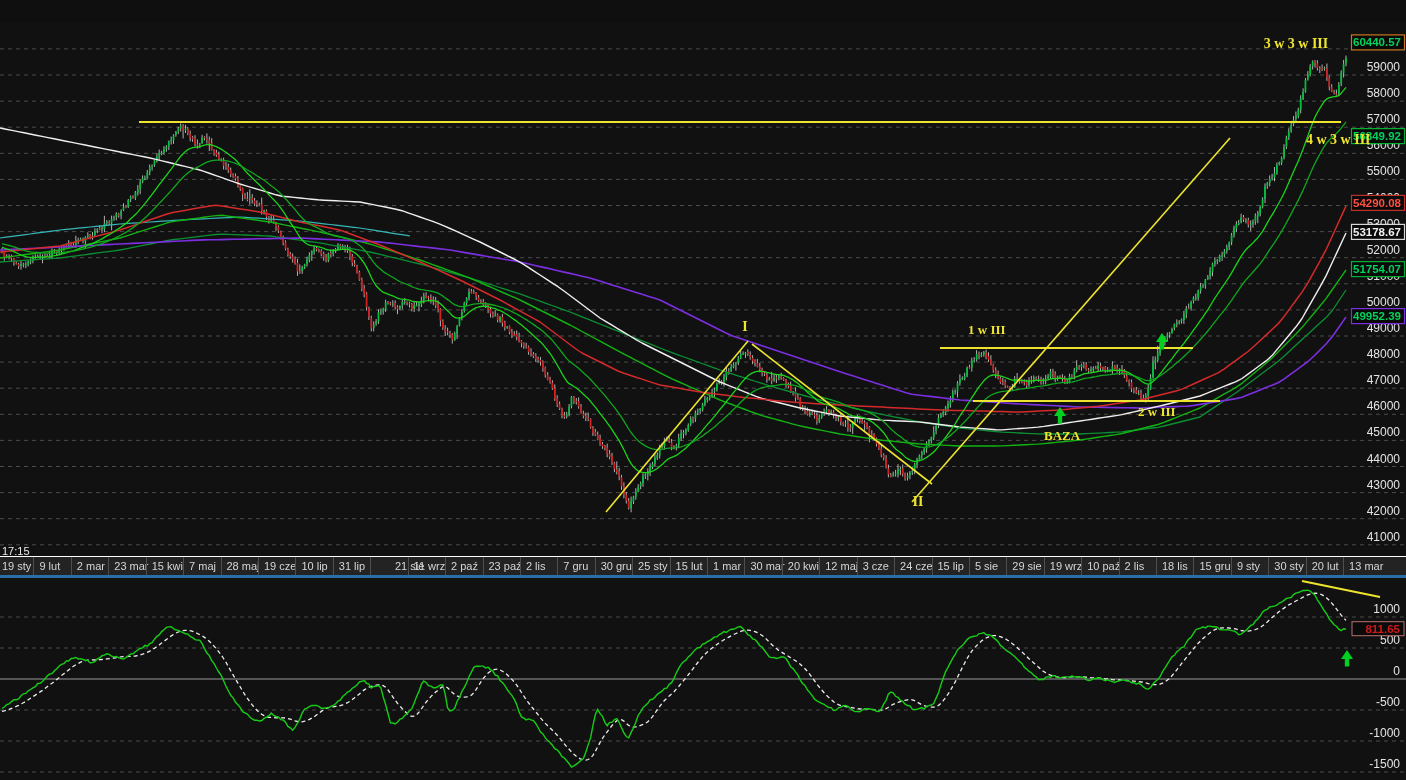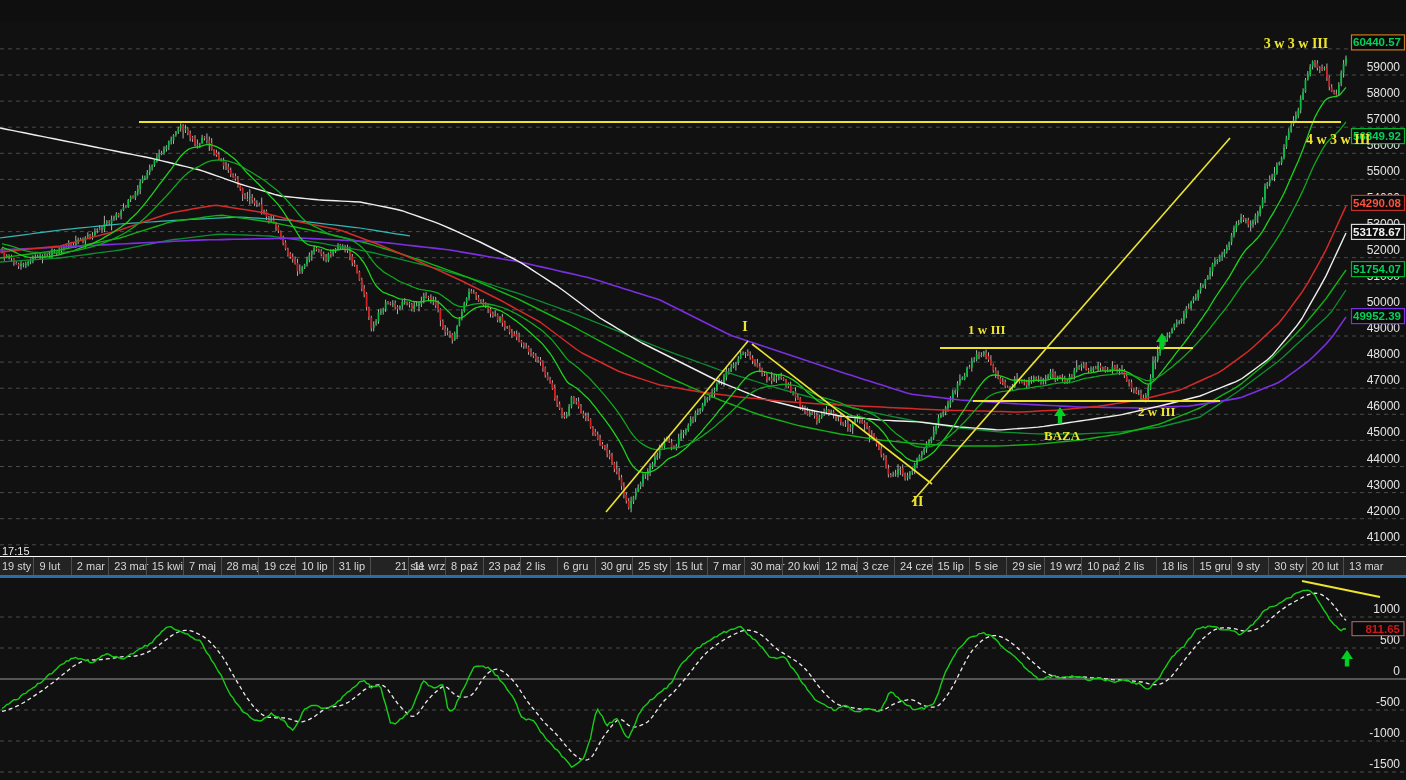--- a/index.html
+++ b/index.html
@@ -738,35 +738,35 @@
       <span class="date-label" style="left:263.9px">19 cze</span>
       <span class="date-sep" style="left:295.4px"></span>
       <span class="date-label" style="left:301.4px">10 lip</span>
       <span class="date-sep" style="left:332.8px"></span>
       <span class="date-label" style="left:338.8px">31 lip</span>
       <span class="date-sep" style="left:370.2px"></span>
       <span class="date-label" style="left:395px">21 sie</span>
       <span class="date-sep" style="left:407.6px"></span>
       <span class="date-label" style="left:413.6px">11 wrz</span>
       <span class="date-sep" style="left:445.0px"></span>
-      <span class="date-label" style="left:451.0px">8 paź</span>
+      <span class="date-label" style="left:451.0px">2 paź</span>
       <span class="date-sep" style="left:482.5px"></span>
       <span class="date-label" style="left:488.5px">23 paź</span>
       <span class="date-sep" style="left:519.9px"></span>
       <span class="date-label" style="left:525.9px">2 lis</span>
       <span class="date-sep" style="left:557.3px"></span>
-      <span class="date-label" style="left:563.3px">6 gru</span>
+      <span class="date-label" style="left:563.3px">7 gru</span>
       <span class="date-sep" style="left:594.7px"></span>
       <span class="date-label" style="left:600.7px">30 gru</span>
       <span class="date-sep" style="left:632.1px"></span>
       <span class="date-label" style="left:638.1px">25 sty</span>
       <span class="date-sep" style="left:669.6px"></span>
       <span class="date-label" style="left:675.6px">15 lut</span>
       <span class="date-sep" style="left:707.0px"></span>
-      <span class="date-label" style="left:713.0px">7 mar</span>
+      <span class="date-label" style="left:713.0px">1 mar</span>
       <span class="date-sep" style="left:744.4px"></span>
       <span class="date-label" style="left:750.4px">30 mar</span>
       <span class="date-sep" style="left:781.8px"></span>
       <span class="date-label" style="left:787.8px">20 kwi</span>
       <span class="date-sep" style="left:819.2px"></span>
       <span class="date-label" style="left:825.2px">12 maj</span>
       <span class="date-sep" style="left:856.7px"></span>
       <span class="date-label" style="left:862.7px">3 cze</span>
       <span class="date-sep" style="left:894.1px"></span>
       <span class="date-label" style="left:900.1px">24 cze</span>

